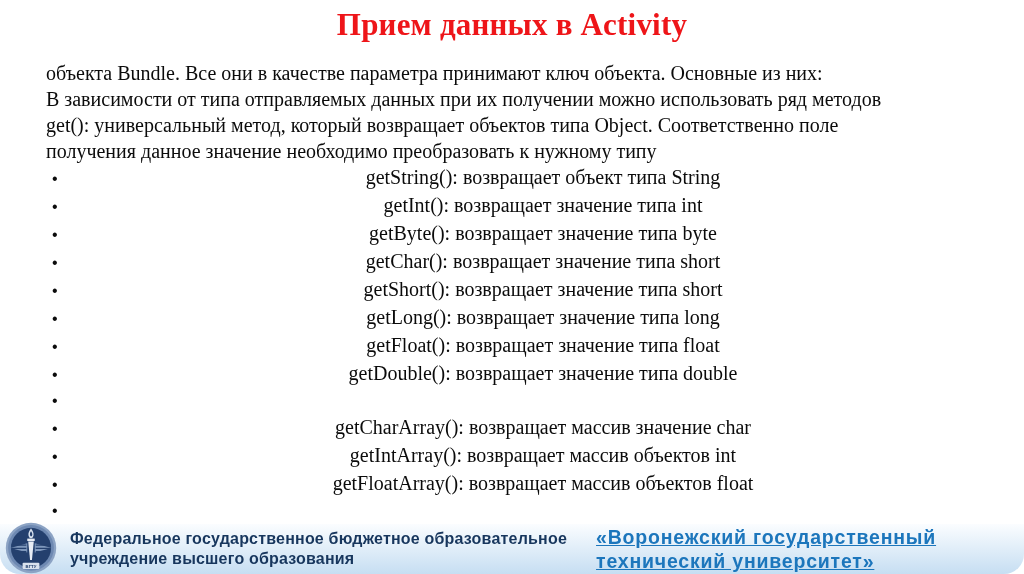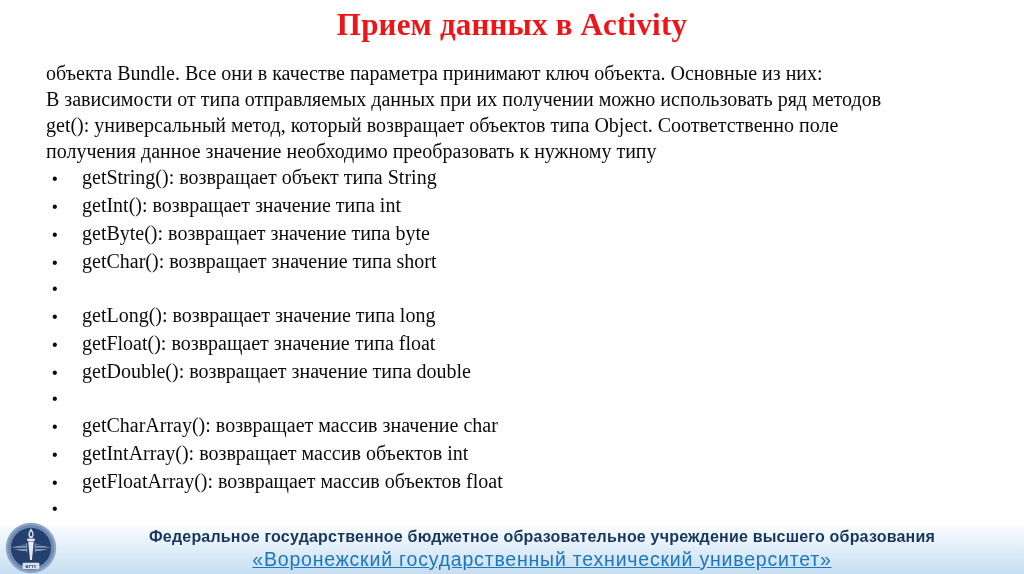--- a/index.html
+++ b/index.html
@@ -5,20 +5,21 @@
   * { margin: 0; padding: 0; box-sizing: border-box; }
   html, body { width: 1024px; height: 574px; }
   body { font-family: "Liberation Serif", serif; background: #ffffff; }
 
   .slide {
     position: relative;
     width: 1024px;
     height: 574px;
     background: #ffffff;
     overflow: hidden;
+    border-radius: 20px;
   }
 
   .slide-title {
     position: absolute;
     top: 7px;
     left: 0;
     width: 100%;
     text-align: center;
     font-size: 31px;
     font-weight: bold;
@@ -41,21 +42,21 @@
     display: flex;
     align-items: baseline;
     white-space: nowrap;
   }
   .li .marker {
     width: 36px;
     padding-left: 6px;
     font-family: "Liberation Sans", sans-serif;
     font-size: 16px;
   }
-  .li .li-text { flex: 1; }
+  .li .li-text { flex: 1; text-align: center; }
 
   .footer {
     position: absolute;
     left: 0;
     bottom: 0;
     width: 1024px;
     height: 50px;
     background: linear-gradient(to bottom,
       var(--footer-band-top, #FBFDFF) 0%,
       #E3EFF9 45%,
@@ -70,35 +71,35 @@
     height: 58px;
   }
 
   .footer-text {
     position: absolute;
     left: 70px;
     right: 10px;
     top: 0;
     bottom: 0;
     display: flex;
-    flex-direction: column;
+    flex-direction: row;
     justify-content: center;
     align-items: center;
     font-family: "Liberation Sans", sans-serif;
   }
   .footer-line1 {
     font-size: 16px;
     font-weight: bold;
     color: var(--footer-line1, #17365D);
     letter-spacing: 0.2px;
     line-height: 20px;
   }
   .footer-line2 {
     font-size: 19.5px;
-    font-weight: normal;
+    font-weight: bold;
     color: var(--footer-line2, #1C76BC);
     text-decoration: underline;
     letter-spacing: 0.8px;
     line-height: 24px;
     cursor: pointer;
   }
 </style>
 </head>
 <body>
 
@@ -123,20 +124,21 @@
     <div class="li">
       <span class="marker">•</span>
       <span class="li-text">getByte(): возвращает значение типа byte</span>
     </div>
     <div class="li">
       <span class="marker">•</span>
       <span class="li-text">getChar(): возвращает значение типа short</span>
     </div>
     <div class="li">
       <span class="marker">•</span>
+      <span class="li-text">getShort(): возвращает значение типа short</span>
     </div>
     <div class="li">
       <span class="marker">•</span>
       <span class="li-text">getLong(): возвращает значение типа long</span>
     </div>
     <div class="li">
       <span class="marker">•</span>
       <span class="li-text">getFloat(): возвращает значение типа float</span>
     </div>
     <div class="li">

